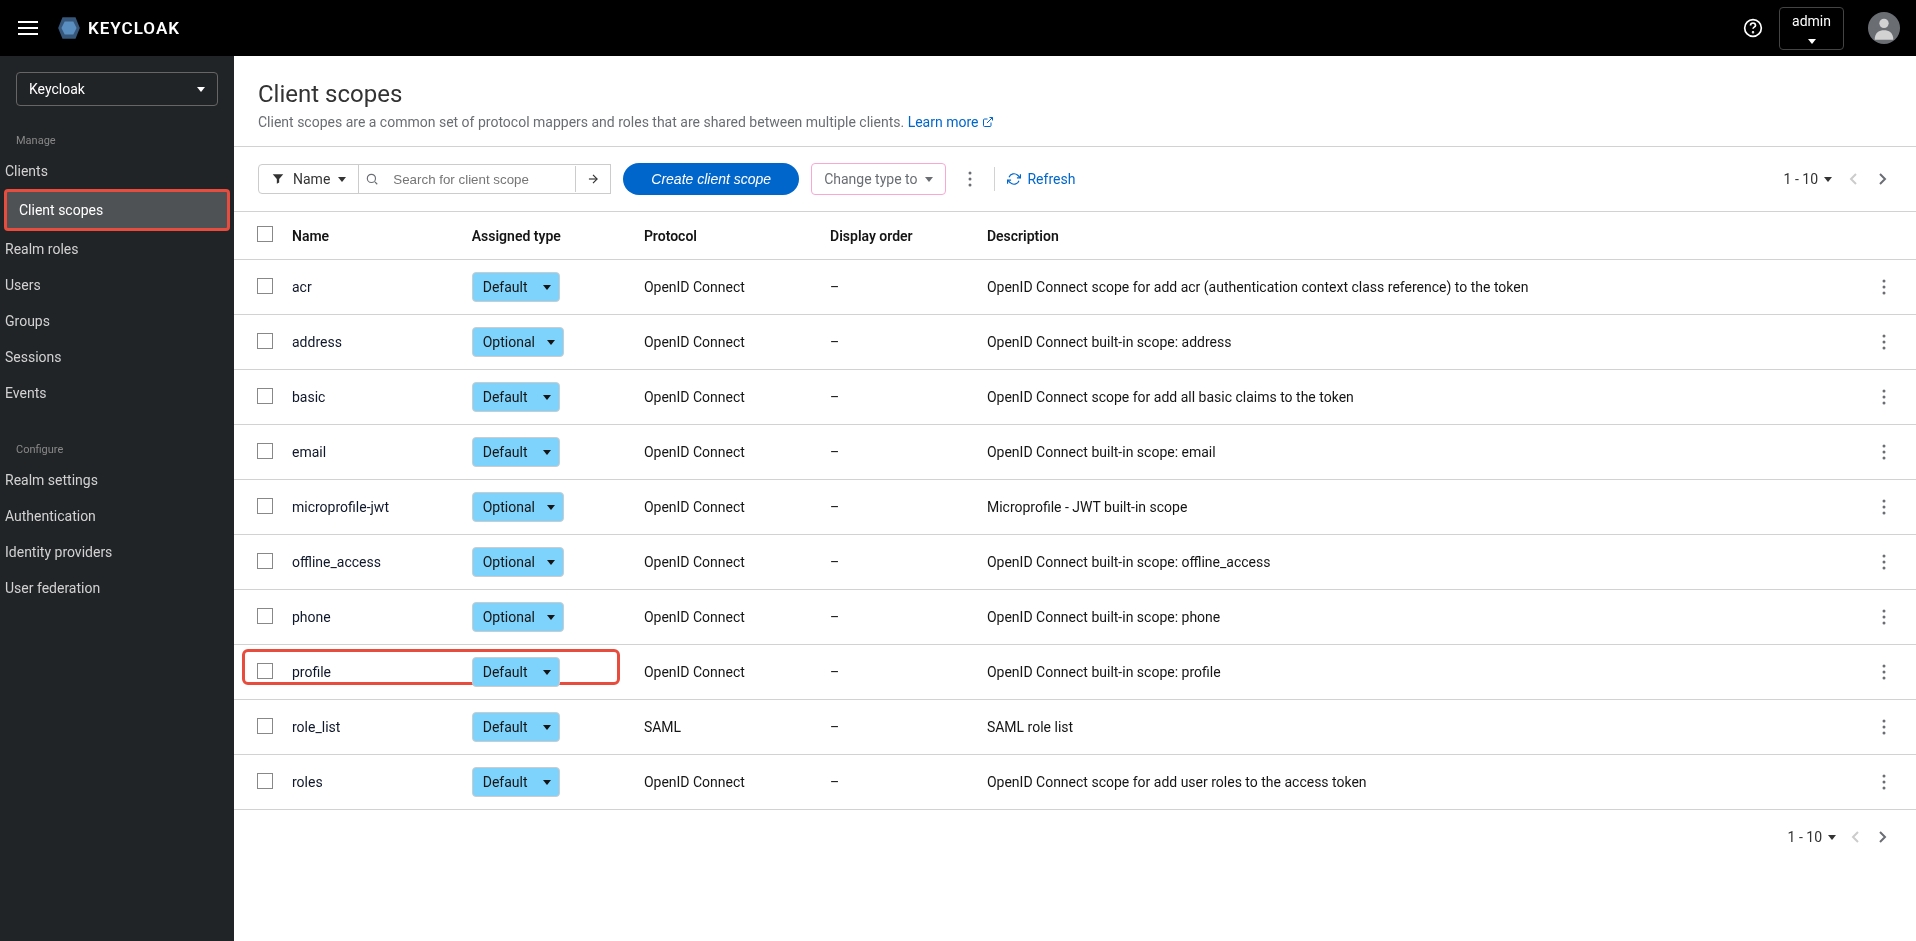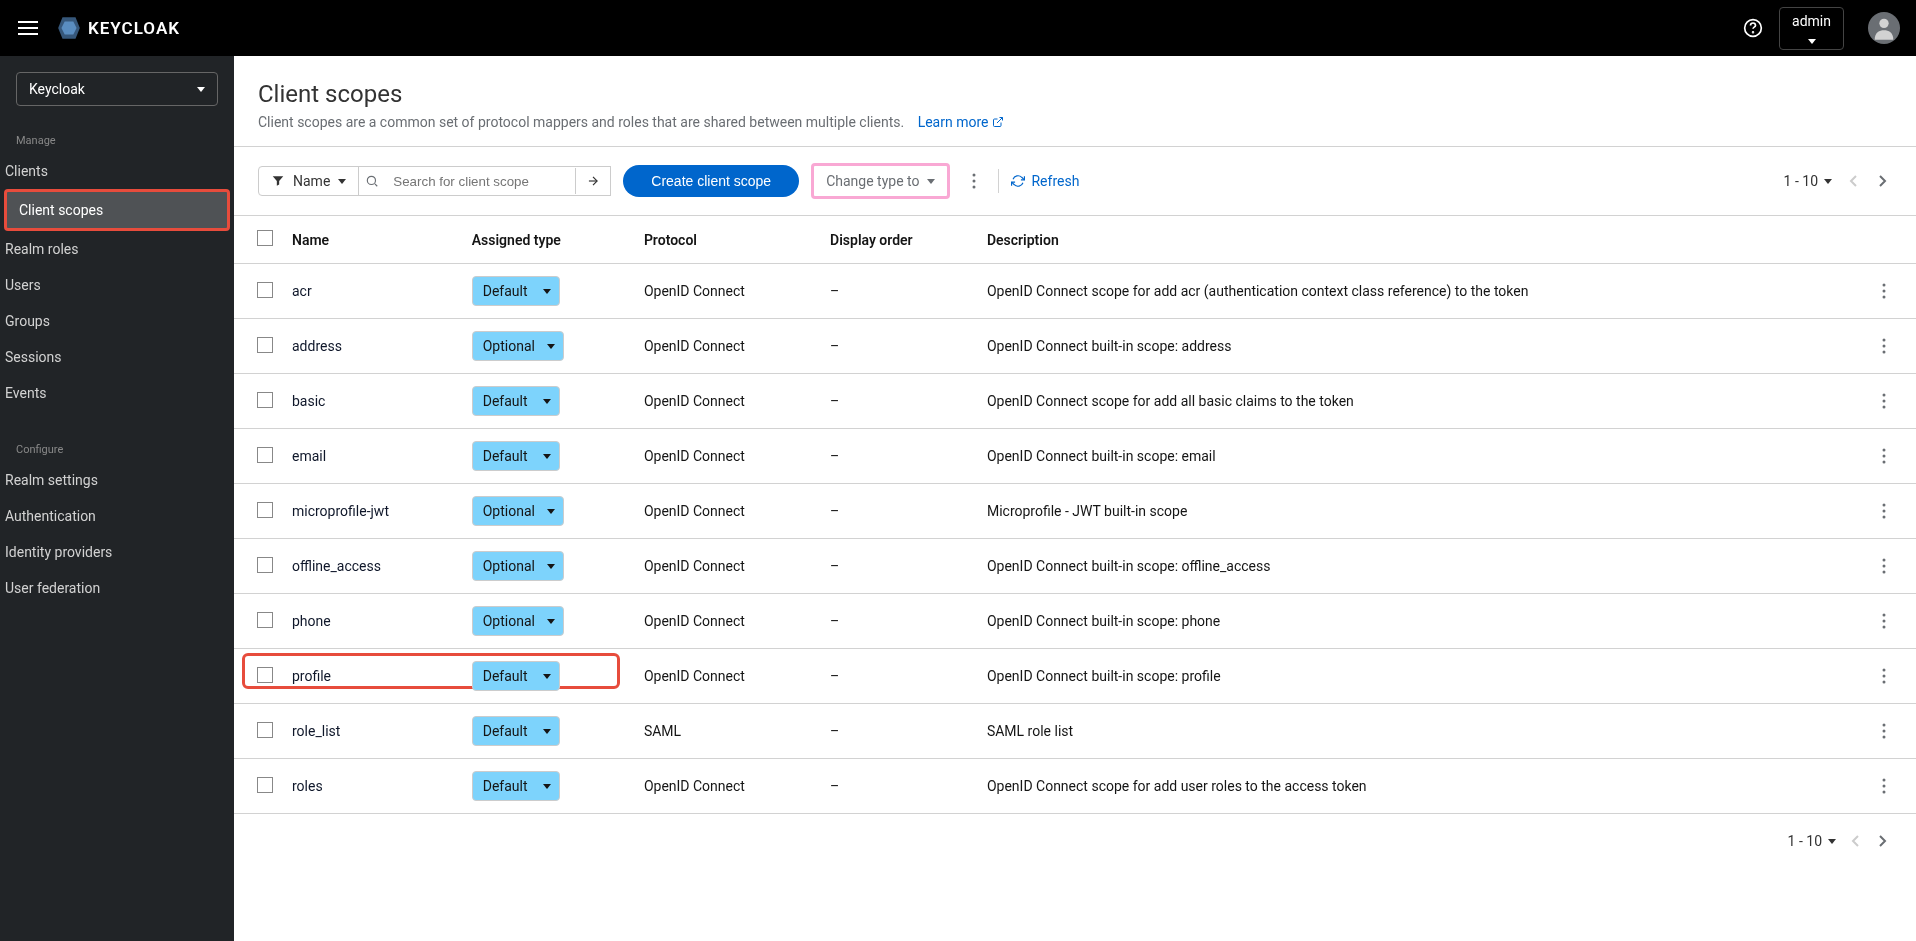--- a/index.html
+++ b/index.html
@@ -23,30 +23,30 @@
     .realm-dropdown { width: 100%; background: #212427; border: 1px solid #666; color: #fff; padding: 8px 12px; border-radius: 4px; display: flex; justify-content: space-between; align-items: center; cursor: pointer; }
     .sidebar-section { padding: 12px 16px 6px; color: #888; font-size: 11px; }
     .sidebar-item { padding: 10px 5px; color: #d2d2d2; cursor: pointer; display: block; }
     .sidebar-item.active { background: #4f5255; color: #fff; border-left: 3px solid #73bcf7; padding-left: 13px; }
     .sidebar-item.highlighted { border: 3px solid #e74c3c; border-radius: 4px; margin: 0 4px; padding-left: 12px; }
     
     .main { flex: 1; overflow: auto; background: #fff; }
     .page-header { padding: 24px 24px 16px; border-bottom: 1px solid #d2d2d2; }
     .page-title { font-size: 24px; font-weight: 400; margin-bottom: 6px; }
     .page-desc { color: #6a6e73; font-size: 14px; }
-    .learn-more { color: #0066cc; text-decoration: none; margin-left: 10px; display: inline-flex; align-items: center; gap: 4px; }
+    .learn-more { color: #0066cc; text-decoration: none; display: inline-flex; align-items: center; gap: 4px; }
     
     .toolbar { padding: 16px 24px; display: flex; align-items: center; gap: 12px; border-bottom: 1px solid #d2d2d2; }
     .filter-dropdown { display: flex; align-items: center; gap: 8px; border: 1px solid #ccc; padding: 6px 12px; border-radius: 4px 0 0 4px; cursor: pointer; }
     .search-box { display: flex; align-items: center; border: 1px solid #ccc; margin-left: -1px; }
     .search-input { border: none; padding: 6px 8px; outline: none; width: 190px; }
     .search-icon-left { padding: 0 6px; color: #6a6e73; }
     .search-go { border-left: 1px solid #ccc; padding: 6px 10px; cursor: pointer; }
-    .btn-primary { background: #0066cc; color: #fff; border: none; padding: 8px 28px; border-radius: 16px; cursor: pointer; font-size: 14px; }
-    .btn-secondary { background: #fff; border: 3px solid #f9a8d4; padding: 7px 12px; border-radius: 4px; cursor: pointer; display: flex; align-items: center; gap: 8px; color: #6a6e73; }
+    .btn-primary { background: #0066cc; color: #fff; border: none; padding: 8px 28px; border-radius: 16px; cursor: pointer; font-size: 14px; font-style: italic; }
+    .btn-secondary { background: #fff; border: 1px solid #f9a8d4; padding: 7px 12px; border-radius: 4px; cursor: pointer; display: flex; align-items: center; gap: 8px; color: #6a6e73; }
     .btn-secondary.disabled { cursor: not-allowed; }
     .kebab { padding: 6px 10px; cursor: pointer; }
     .divider { width: 1px; height: 24px; background: #d2d2d2; }
     .refresh-link { color: #0066cc; cursor: pointer; display: flex; align-items: center; gap: 6px; }
     .toolbar-right { margin-left: auto; display: flex; align-items: center; gap: 12px; }
     .pagination { display: flex; align-items: center; gap: 10px; }
     .page-info { display: flex; align-items: center; gap: 6px; cursor: pointer; }
     .page-nav { padding: 4px; cursor: pointer; color: #6a6e73; }
     .page-nav.disabled { color: #ccc; cursor: not-allowed; }
     

